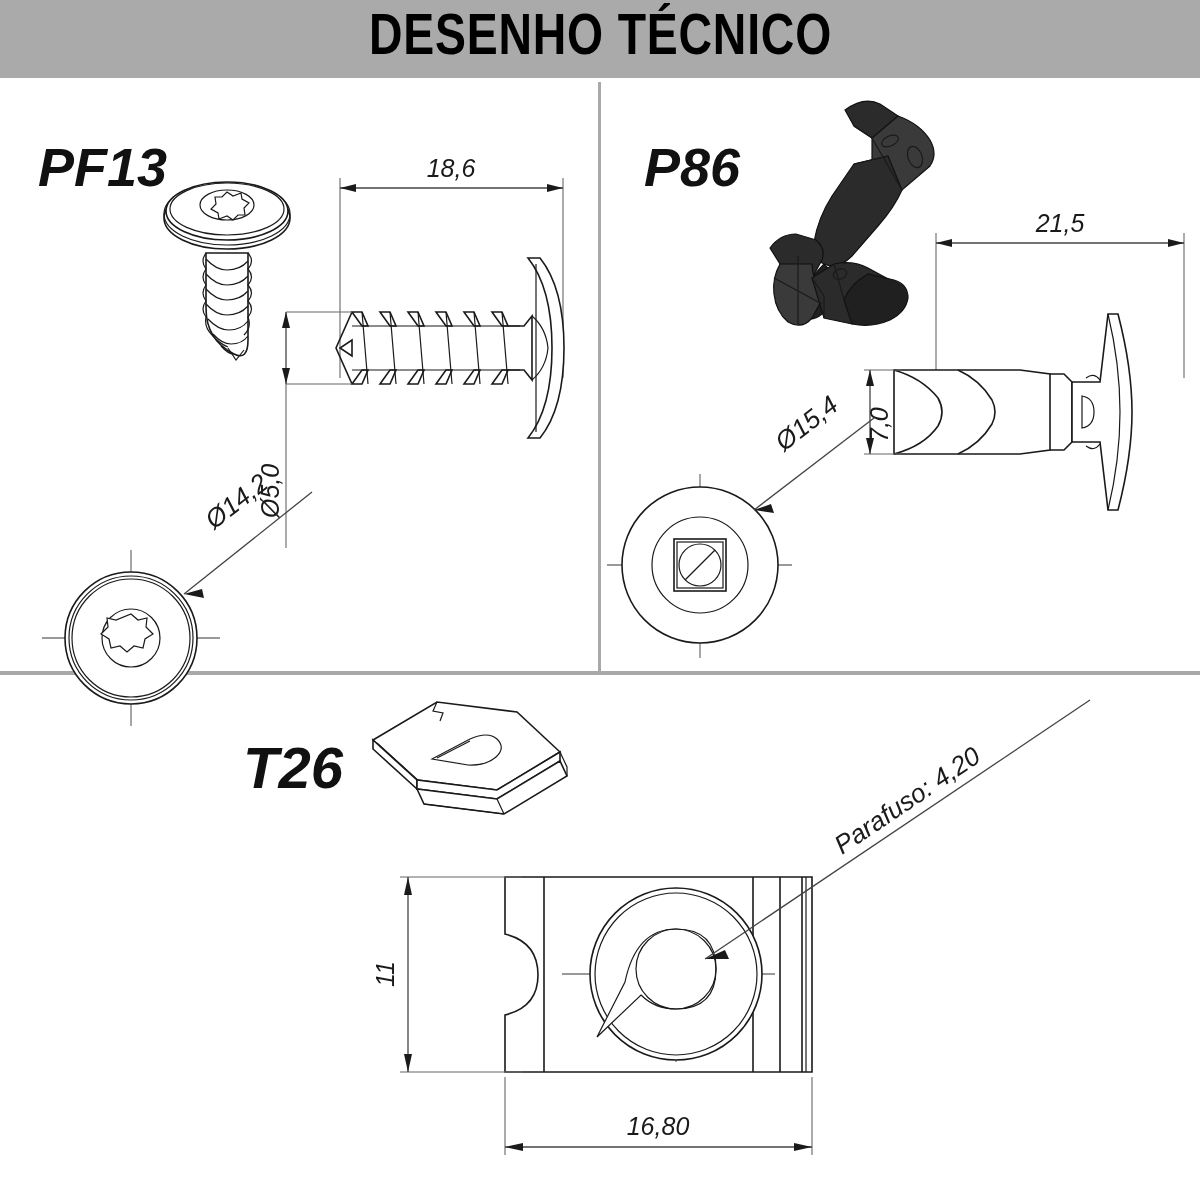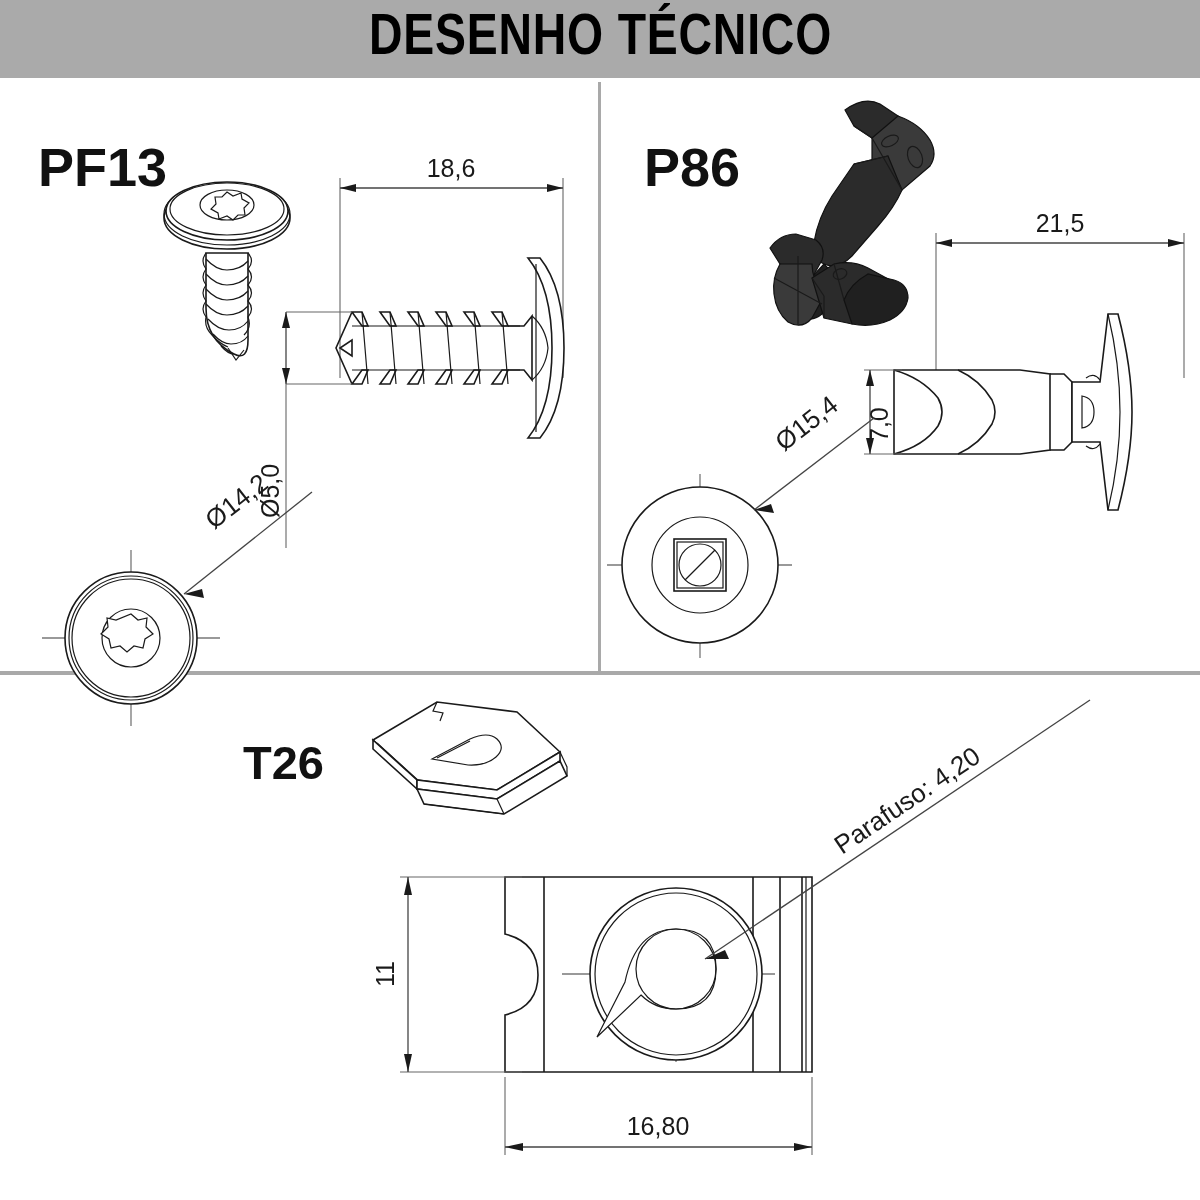--- a/index.html
+++ b/index.html
@@ -12,21 +12,21 @@
           background:#aaaaaa;display:flex;justify-content:center;}
   #banner-title{font-family:"Liberation Sans",sans-serif;
           font-weight:bold;font-size:58px;color:#000;letter-spacing:1px;
           transform:scaleX(.80);transform-origin:center center;white-space:nowrap;}
 
   
   .divider-v{position:absolute;background:#a9a9a9;}
   .divider-h{position:absolute;background:#a9a9a9;}
 
   
-  .panel{position:absolute;}
+  .panel{position:absolute;font-style:italic;}
   #panel-pf13{left:0;top:78px;width:598px;height:595px;}
   #panel-p86 {left:602px;top:78px;width:698px;height:595px;}
   #panel-t26 {left:0;top:677px;width:1200px;height:523px;}
 
   .part-code{position:absolute;font-family:"Liberation Sans",sans-serif;
              font-weight:bold;color:#111;line-height:1;white-space:nowrap;}
 
   svg{position:absolute;left:0;top:0;overflow:visible;}
   .ln{fill:none;stroke:#1a1a1a;stroke-width:1.6;}
   .ln-thin{fill:none;stroke:#1a1a1a;stroke-width:1.2;}
@@ -222,21 +222,21 @@
         <line class="ln-dim" x1="152" y1="432" x2="272" y2="340"></line>
         <path d="M152,432 l17,-6 l3,9 Z" fill="#1a1a1a"></path>
         <text class="leadtext" x="0" y="0" transform="translate(182,374) rotate(-38)">Ø15,4</text>
       </g>
 
     </svg>
   </div>
 
   <div class="panel" id="panel-t26">
 
-    <div class="part-code" style="left:243px;top:62px;font-size:47px;">T26</div>
+    <div class="part-code" style="left:243px;top:62px;font-size:58px;">T26</div>
 
     <svg width="1200" height="523" viewBox="0 0 1200 523">
 
       <g>
 
         <path class="fill-w" d="M373,63 L437,25 L517,35 L560,75 L497,113 L417,103 Z"></path>
         <path class="ln-thin" d="M437,25 l-4,9 l10,2 l-3,8"></path>
 
         <path class="fill-w-thin" d="M432,82 L470,62 Q488,54 497,62 Q506,71 496,80 Q486,89 468,88 Z"></path>
         <path class="ln-thin" d="M437,81 L470,64"></path>

